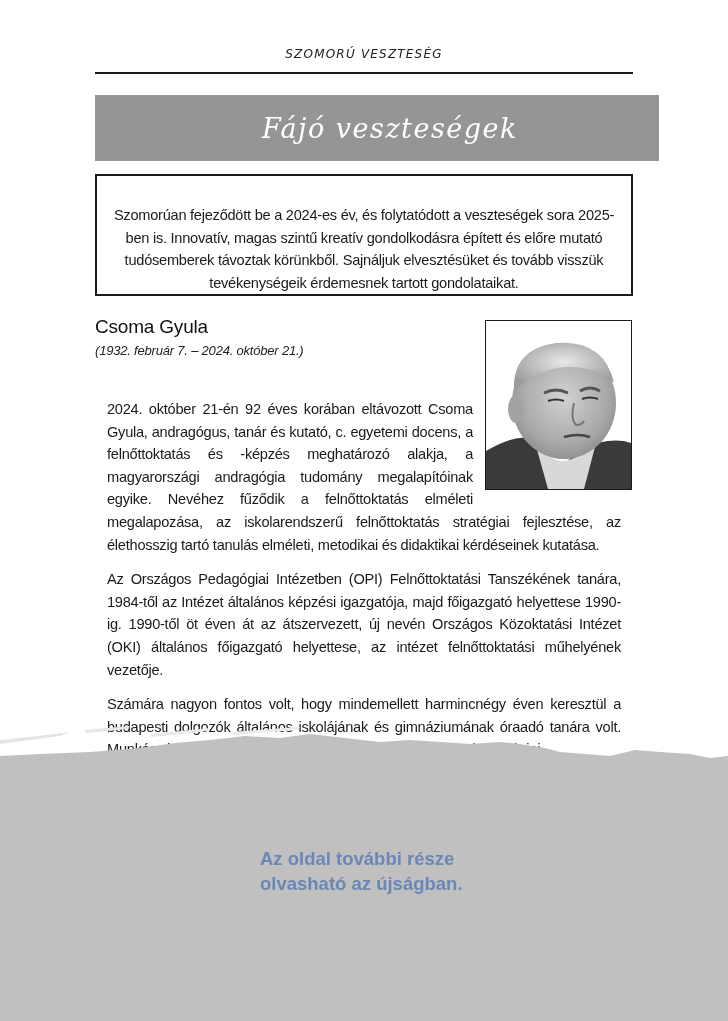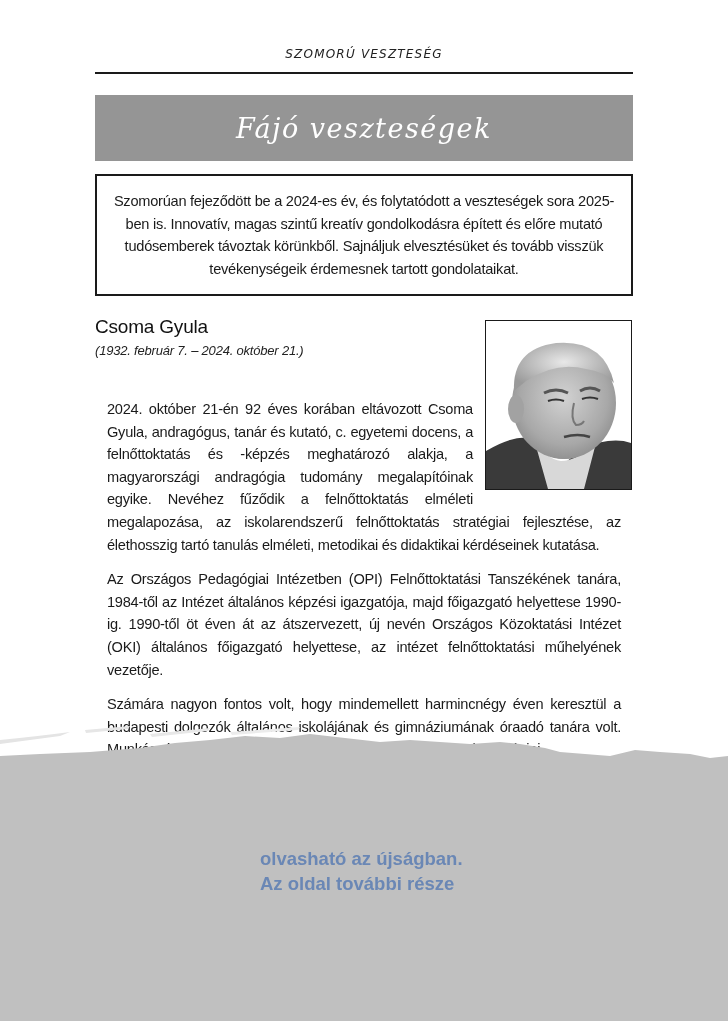--- a/index.html
+++ b/index.html
@@ -8,28 +8,28 @@
       background: #ffffff; font-family: "Liberation Sans", sans-serif; color: #1a1a1a;
     }
     .running-head {
       position: absolute; left: 95px; top: 47px; width: 538px; text-align: center;
       font-family: "DejaVu Sans", sans-serif; font-size: 12px; letter-spacing: 1.2px; color: #222;
       font-style: italic;
     }
     .head-rule { position: absolute; left: 95px; top: 72px; width: 538px; height: 2px; background: #1a1a1a; }
     .banner {
       position: absolute; left: 95px; top: 95px; width: 538px; height: 66px; background: #959595;
-      display: flex; align-items: center; justify-content: center;
+      display: flex; align-items: center; justify-content: center; padding-left: 26px;
     }
     .banner-title {
       color: #ffffff; font-family: "DejaVu Serif", serif; font-style: italic; font-size: 27px; letter-spacing: 1.5px;
     }
     .intro-box {
       position: absolute; left: 95px; top: 174px; width: 534px; height: 118px; border: 2px solid #1a1a1a;
-      display: flex; align-items: center; justify-content: center; box-sizing: content-box;
+      display: flex; align-items: flex-end; justify-content: center; box-sizing: content-box;
     }
     .intro-text {
       width: 520px; text-align: center; font-size: 14.6px; line-height: 22.5px; color: #1a1a1a;
       font-stretch: condensed; letter-spacing: -0.25px;
     }
     .person-name {
       position: absolute; left: 95px; top: 316px; font-size: 19px; font-weight: normal; color: #111;
       letter-spacing: -0.2px;
     }
     .person-dates {
@@ -120,15 +120,15 @@
 <svg class="torn" viewBox="0 0 728 303" preserveAspectRatio="none">
 
   <path d="M0 22 Q40 18 70 14 L60 18 Q30 22 0 26 Z" fill="#e4e4e4"></path>
   <path d="M85 12 L130 8 L128 11 L86 15 Z" fill="#e6e6e6"></path>
   <path d="M150 16 L210 10 L208 13 L152 19 Z" fill="#e8e8e8"></path>
   <path d="M230 14 L300 9 L298 12 L232 17 Z" fill="#ececec"></path>
   <path d="M0 38 L40 36 L90 34 L140 30 L175 25 L210 22 L245 18 L280 20 L310 16 L345 20 L380 24 L410 22 L440 24 L470 26 L500 24 L520 26 L545 30 L560 34 L585 36 L610 38 L635 32 L660 34 L690 36 L710 40 L728 38 L728 303 L0 303 Z" fill="#c0c0c0"></path>
 </svg>
 
 <div class="more-text">
+  <div>Az oldal további része</div>
   <div>olvasható az újságban.</div>
-  <div>Az oldal további része</div>
 </div>
 
 </body></html>

